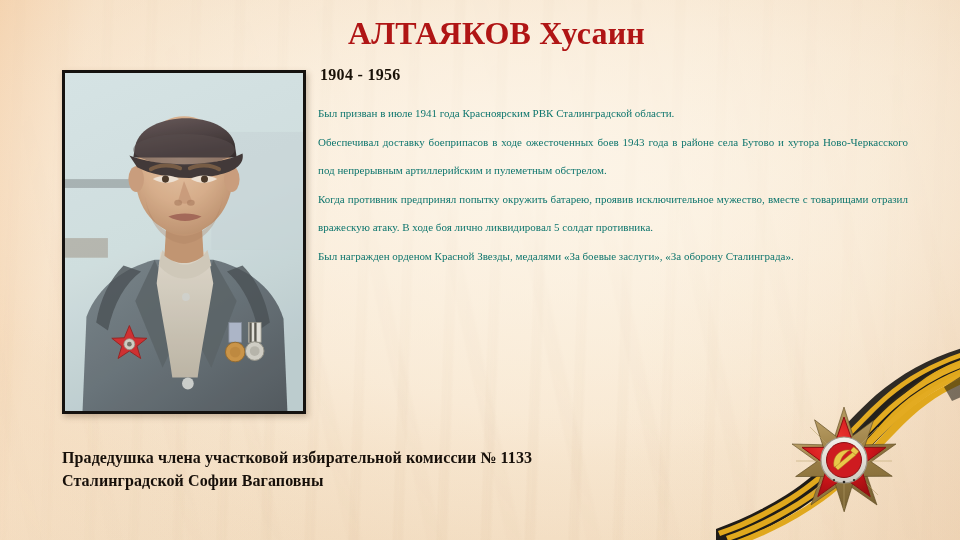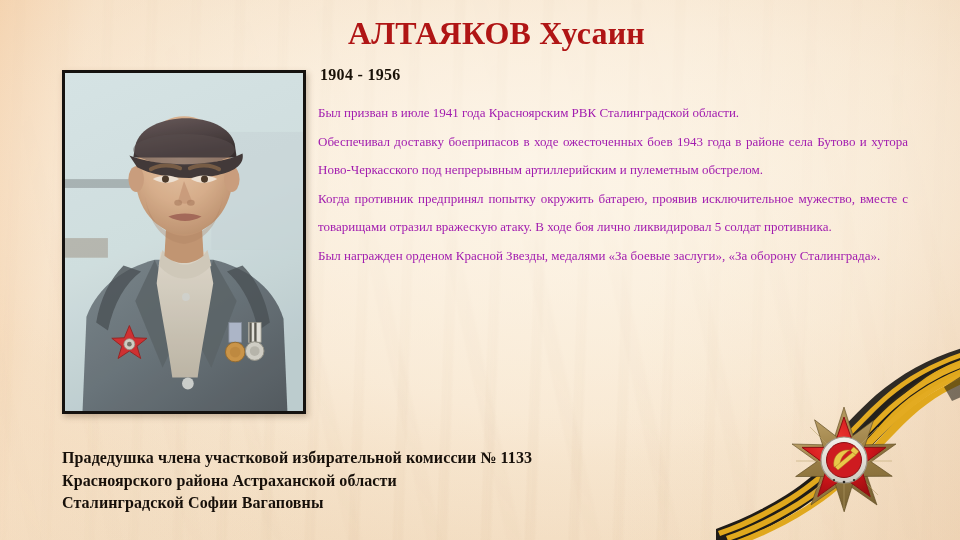--- a/index.html
+++ b/index.html
@@ -108,23 +108,23 @@
     font-weight: 700;
     color: #1a1208;
     letter-spacing: .3px;
     font-family: Liberation Serif, serif;
   }
   .bio {
     position: absolute;
     left: 318px;
     top: 99px;
     width: 590px;
-    font-size: 13px;
+    font-size: 11px;
     line-height: 28.6px;
-    color: #a21caf;
+    color: #0f766e;
     text-align: justify;
     text-justify: inter-word;
   }
   .bio p { margin: 0; }
 
   .credit {
     position: absolute;
     left: 62px;
     top: 447px;
     font-size: 16px;
@@ -258,21 +258,20 @@
 
   <div class="bio">
     <p>Был призван в июле 1941 года Красноярским РВК Сталинградской области.</p>
     <p>Обеспечивал доставку боеприпасов в ходе ожесточенных боев 1943 года в районе села Бутово и хутора Ново-Черкасского под непрерывным артиллерийским и пулеметным обстрелом.</p>
     <p>Когда противник предпринял попытку окружить батарею, проявив исключительное мужество, вместе с товарищами отразил вражескую атаку. В ходе боя лично ликвидировал 5 солдат противника.</p>
     <p>Был награжден орденом Красной Звезды, медалями «За боевые заслуги», «За оборону Сталинграда».</p>
   </div>
 
   <div class="credit">
     <div>Прадедушка члена участковой избирательной комиссии № 1133</div>
-    <div>Красноярского района Астраханской области</div>
     <div>Сталинградской Софии Вагаповны</div>
   </div>
 
   <div class="emblem">
     <svg viewBox="0 0 250 205" aria-hidden="true">
       <defs>
         <linearGradient id="rayG" x1="0" y1="0" x2="1" y2="1">
           <stop offset="0%" stop-color="#cdb27a"></stop>
           <stop offset="45%" stop-color="#9c8046"></stop>
           <stop offset="100%" stop-color="#6f5a2d"></stop>

